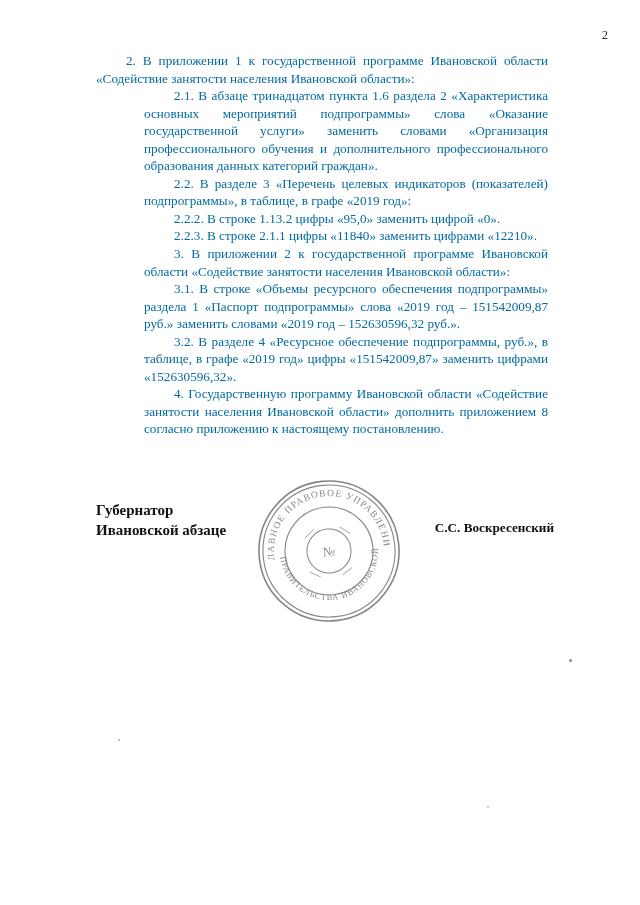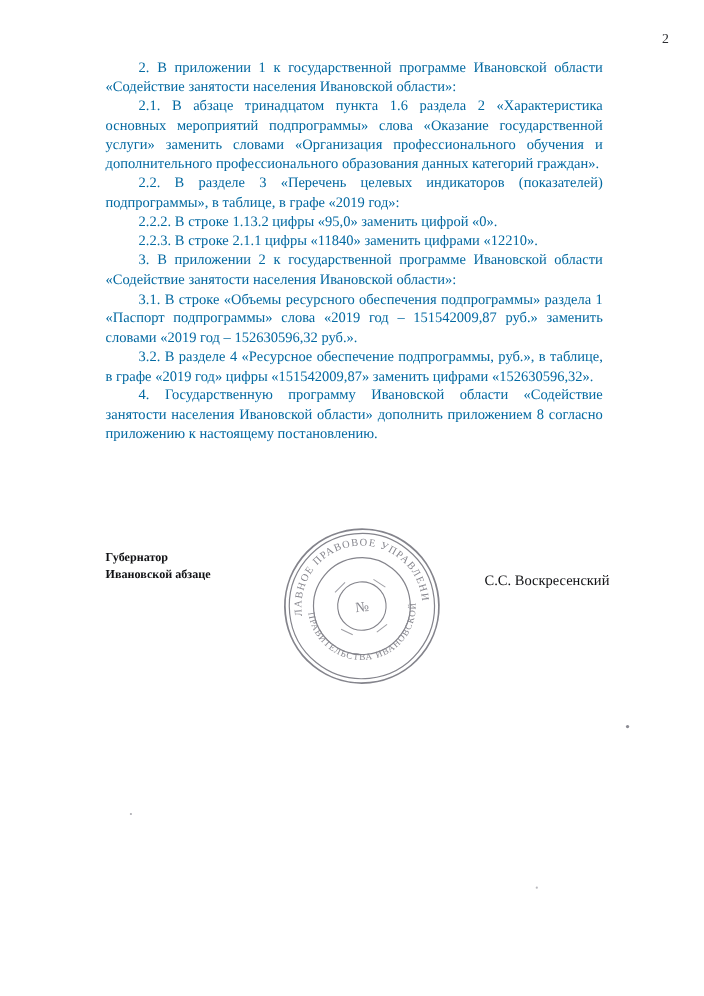--- a/index.html
+++ b/index.html
@@ -38,43 +38,44 @@
     margin: 0;
     font-size: 13.2px;
     line-height: 1.33;
     text-align: justify;
     text-indent: 30px;
     text-justify: inter-word;
     color: #0369a1;
   }
   p.para.sub {
     text-indent: 30px;
+    margin-left: 48px;
   }
   .signature-block {
     position: absolute;
     top: 500px;
     left: 96px;
     width: 452px;
     height: 60px;
   }
   .sig-role {
     position: absolute;
     left: 0;
     top: 0;
-    font-size: 11px;
+    font-size: 15px;
     font-weight: bold;
     line-height: 1.35;
     color: #101114;
   }
   .sig-name {
     position: absolute;
     right: -6px;
     top: 20px;
     font-size: 13.2px;
-    font-weight: normal;
+    font-weight: bold;
     color: #101114;
     white-space: nowrap;
   }
   
   .stamp {
     position: absolute;
     left: 256px;
     top: 478px;
     width: 146px;
     height: 146px;

